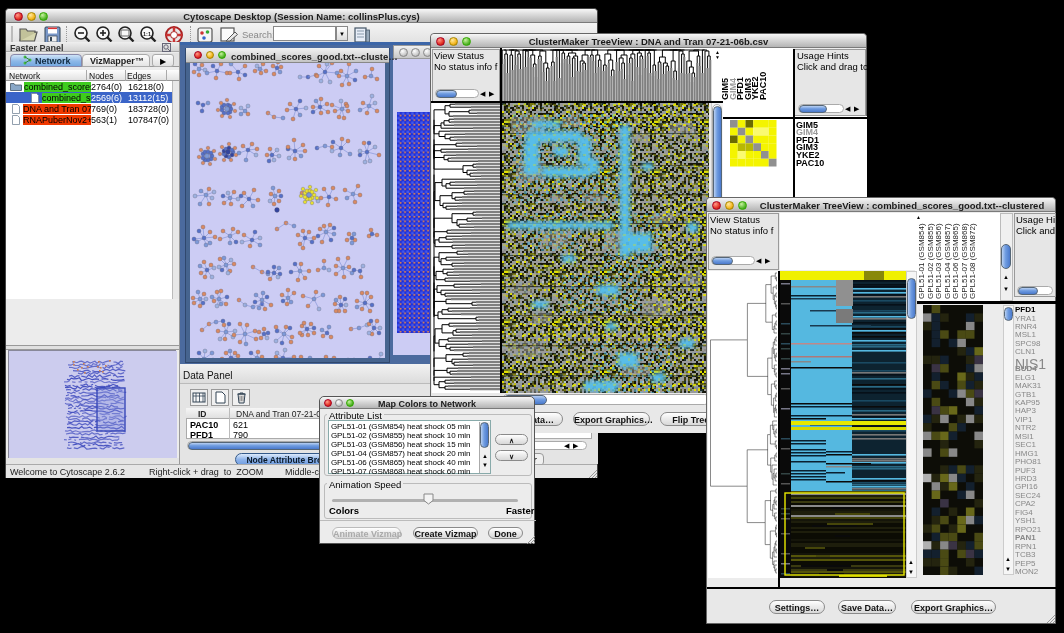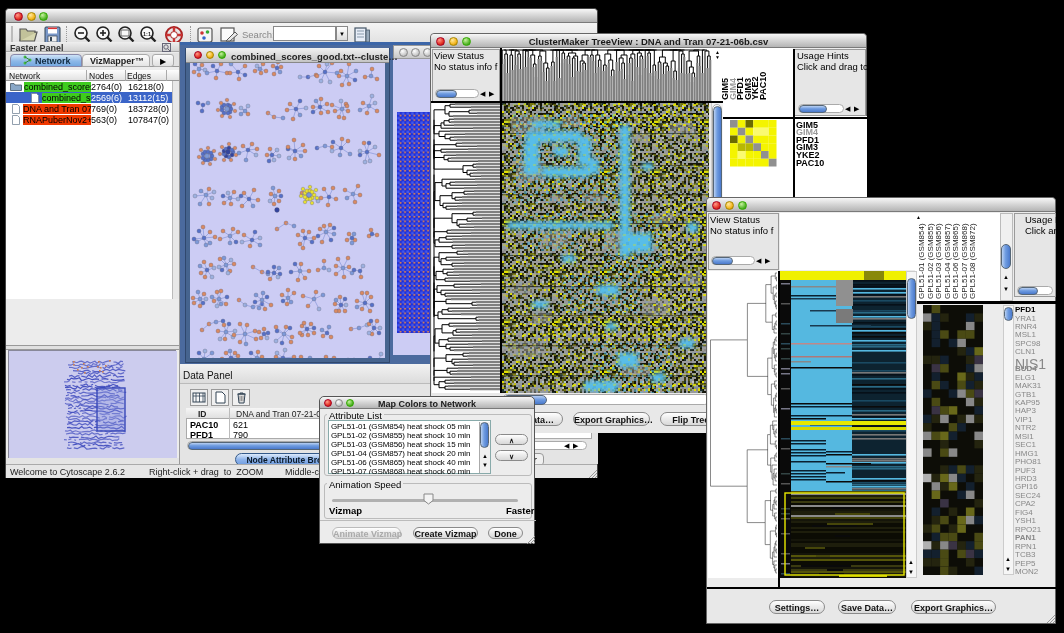--- a/index.html
+++ b/index.html
@@ -24,20 +24,21 @@
 .icon{position:absolute;}
 .cell{position:absolute;overflow:hidden;white-space:nowrap;}
 .arrow{position:absolute;color:#000;line-height:1;}
 </style></head><body>
 <div id="scene">
     <div class="win" style="left:5px;top:8px;width:593px;height:470px;border:1px solid #444;border-radius:4px 4px 0 0;">
       <div class="titlebar" style="height:14px;border-radius:4px 4px 0 0;"></div>
       <div class="tl r" style="left:8px;top:2.5px;"></div>
       <div class="tl y" style="left:21px;top:2.5px;"></div>
       <div class="tl g" style="left:33px;top:2.5px;"></div>
+      <div class="wtitle" style="top:2px;font-size:9.5px;">Cytoscape Desktop (Session Name: collinsPlus.cys)</div>
       <div class="abs" style="left:0;top:14px;width:100%;height:27px;background:linear-gradient(#f4f4f4,#dcdcdc);border-bottom:1px solid #9a9a9a;"></div>
       <div class="abs" style="left:5px;top:17px;width:1px;height:20px;border-left:1px solid #bbb;border-right:1px solid #bbb;"></div>
       <svg class="icon" style="left:12px;top:16px;" width="22" height="20" viewBox="0 0 22 20">
 <path d="M2 16L4 7h15l-2.5 9z" fill="#d6d6ae" stroke="#555" stroke-width="1.2"></path>
 <path d="M2 16V4h6l1.5 2H17v2" fill="#c2c29a" stroke="#555" stroke-width="1.2"></path>
       </svg>
       <svg class="icon" style="left:38px;top:16px;" width="18" height="20" viewBox="0 0 18 20">
 <rect x="1" y="2" width="15" height="16" rx="1" fill="#7a98c8" stroke="#345"></rect>
 <rect x="4" y="2.5" width="9" height="6" fill="#fff"></rect>
         <rect x="4" y="2.5" width="9" height="1.6" fill="#d33"></rect>
@@ -133,21 +134,21 @@
       <svg class="icon" style="left:6px;top:94.5px" width="8" height="10" viewBox="0 0 8 10">
         <path d="M0.5 9.5V0.5h5l2 2v7z" fill="#fff" stroke="#789" stroke-width="0.8"></path>
       </svg>
       <div class="cell" style="left:17px;top:95px;width:68px;font-size:9px;background:#f03800;color:#000;">DNA and Tran 07</div>
       <div class="abs" style="left:85px;top:95px;font-size:9px;color:#000;">769(0)</div>
       <div class="abs" style="left:122px;top:95px;font-size:9px;color:#000;">183728(0)</div>
       <svg class="icon" style="left:6px;top:105.5px" width="8" height="10" viewBox="0 0 8 10">
         <path d="M0.5 9.5V0.5h5l2 2v7z" fill="#fff" stroke="#789" stroke-width="0.8"></path>
       </svg>
       <div class="cell" style="left:17px;top:106px;width:68px;font-size:9px;background:#f03800;color:#000;">RNAPuberNov2+</div>
-      <div class="abs" style="left:85px;top:106px;font-size:9px;color:#000;">563(0)</div>
+      <div class="abs" style="left:85px;top:106px;font-size:9px;color:#000;">563(1)</div>
       <div class="abs" style="left:122px;top:106px;font-size:9px;color:#000;">107847(0)</div>
       <div class="abs" style="left:166px;top:72px;width:7px;height:218px;background:#e8e8e8;border-left:1px solid #bbb;"></div>
       <div class="abs" style="left:0;top:336px;width:173px;height:5px;background:#e0e0e0;border-top:1px solid #999;border-bottom:1px solid #999;"></div>
       <div class="abs" style="left:2px;top:341px;width:168px;height:108px;border:1px solid #889;"><svg width="168" height="108" viewBox="0 0 168 108" xmlns="http://www.w3.org/2000/svg" style="">
           <rect width="168" height="108" fill="#ccccee"></rect>
           <path d="M63 11.0L64.7 10.7L67.9 11.7L70.7 10.4L72.7 10.2L76.0 11.9L78.1 10.5L81.2 12.0L83.2 11.3L85.9 10.1L87.9 12.2L90.6 10.4L93.5 12.1L96.2 10.8L98.8 10.1L102.0 9.7M104.5 11.0L106.8 11.1L109.2 12.4L111.7 10.2L114.0 10.6" stroke="#3c48bc" stroke-width="1.2" fill="none" opacity="0.71"></path>
           <path d="M59 13.9L61.9 14.2L64.3 13.0L66.2 14.4L69.7 14.5L71.5 13.3L74.7 13.6L77.7 14.8L79.8 13.7L82.3 15.2L84.1 12.6L87.3 13.5L89.3 15.2L91.5 12.6M93.2 13.9L96.2 12.9M98.5 13.9L100.7 15.3L103.5 14.6L107.0 13.8L109.6 12.6L111.8 15.0L114.5 12.6" stroke="#3c48bc" stroke-width="1.2" fill="none" opacity="0.68"></path>
           <path d="M60 16.3L63.2 16.5L65.7 17.4L68.9 17.0L70.9 15.5L74.3 17.5L77.3 17.2L80.6 16.4L83.6 15.7L87.1 15.1L90.6 16.8M93.5 16.3L95.5 17.6L97.4 15.4L100.3 17.0L102.4 14.9L104.3 17.4M107.0 16.3L110.2 17.4L113.6 15.5" stroke="#3c48bc" stroke-width="1.2" fill="none" opacity="0.72"></path>
           <path d="M64 19.6L66.2 19.9L69.5 19.9L72.0 20.3L73.8 20.5L75.8 19.7L79.0 19.1L81.7 20.9M83.3 19.6L86.2 20.7L88.8 20.6L90.7 20.7L93.1 20.5L96.3 18.7L98.4 18.6L100.9 19.7L103.9 18.2L106.7 19.6L109.4 18.4L112.7 19.2L116.3 19.9" stroke="#3c48bc" stroke-width="1.2" fill="none" opacity="0.81"></path>
           <path d="M69 22.2L72.3 23.0L74.9 21.2L77.3 22.6L79.3 21.2L81.4 23.3L84.3 21.7L86.2 21.9L88.3 22.6L90.7 20.8M93.6 22.2L96.9 23.0L100.4 21.2L103.1 22.4L106.3 23.5M108.8 22.2L111.8 22.9L115.1 21.6" stroke="#3c48bc" stroke-width="1.2" fill="none" opacity="0.74"></path>
@@ -2071,35 +2072,36 @@
       <div class="abs arrow" style="left:162px;top:56px;font-size:6px;">▲</div>
       <div class="abs arrow" style="left:162px;top:65px;font-size:6px;">▼</div>
       <div class="btn" style="left:175px;top:37px;width:33px;height:11px;font-size:7px;line-height:11px;">∧</div>
       <div class="btn" style="left:175px;top:53px;width:33px;height:11px;font-size:7px;line-height:11px;">∨</div>
       <div class="abs" style="left:4px;top:86px;width:208px;height:36px;border:1px solid #bbb;border-radius:3px;"></div>
       <div class="abs" style="left:7px;top:82px;font-size:9.5px;color:#000;background:#ececec;padding:0 2px;">Animation Speed</div>
       <div class="abs" style="left:12px;top:102px;width:186px;height:3px;background:#b0b0b0;border-radius:2px;"></div>
       <svg class="icon" style="left:103px;top:96px" width="11" height="12" viewBox="0 0 11 12">
         <path d="M1 1h9v6.5L5.5 11L1 7.5z" fill="#f4f4f4" stroke="#888" stroke-width="1"></path>
       </svg>
-      <div class="abs" style="left:9px;top:108px;font-size:9.5px;font-weight:bold;color:#000;">Vizmap</div>
+      <div class="abs" style="left:9px;top:108px;font-size:9.5px;font-weight:bold;color:#000;">Colors</div>
       <div class="abs" style="left:186px;top:108px;font-size:9.5px;font-weight:bold;color:#000;">Faster</div>
       <div class="abs" style="left:0;top:123px;width:216px;height:1px;background:#bbb;"></div>
       <div class="btn" style="left:12px;top:130px;width:69px;height:12px;font-size:9px;line-height:12px;color:#aaa;border-color:#bbb;">Animate Vizmap</div>
       <div class="btn" style="left:93px;top:130px;width:65px;height:12px;font-size:9px;line-height:12px;">Create Vizmap</div>
       <div class="btn" style="left:168px;top:130px;width:35px;height:12px;font-size:9px;line-height:12px;">Done</div>
       <svg class="icon" style="left:207px;top:139px" width="8" height="8" viewBox="0 0 8 8">
         <path d="M8 0L0 8M8 3L3 8M8 6L6 8" stroke="#999" stroke-width="1"></path>
       </svg>
     </div>
     <div class="win" style="left:706px;top:197px;width:350px;height:427px;border:1px solid #666;border-radius:4px 4px 0 0;z-index:6;">
       <div class="titlebar" style="height:14px;border-radius:4px 4px 0 0;"></div>
       <div class="tl r" style="left:5px;top:2.5px;"></div>
       <div class="tl y" style="left:18px;top:2.5px;"></div>
       <div class="tl g" style="left:31px;top:2.5px;"></div>
+      <div class="wtitle" style="top:2px;left:42px;width:calc(100% - 42px);font-size:9.5px;">ClusterMaker TreeView : combined_scores_good.txt--clustered</div>
       <div class="panel" style="left:1px;top:15px;width:71px;height:57px;"></div>
       <div class="ptext" style="left:3px;top:17px;">View Status<br>No status info f</div>
       <div class="minisb" style="left:4px;top:58px;width:44px;height:9px;"></div>
       <div class="pill" style="left:5px;top:58.5px;width:21px;height:8px;"></div>
       <div class="abs arrow" style="left:49px;top:59px;font-size:7px;">◀</div>
       <div class="abs arrow" style="left:58px;top:59px;font-size:7px;">▶</div>
       <div class="abs" style="left:73px;top:15px;width:135px;height:57px;background:#fff;"></div>
       <div class="abs" style="left:208px;top:15px;width:85px;height:88px;background:#fff;"></div>
       <div class="abs arrow" style="left:209px;top:17px;font-size:5px;">▲</div>
       <div class="vlbl" style="left:219.0px;top:93px;font-size:8px;color:#222;font-weight:normal;">GPL51-01 (GSM854)</div>
@@ -2107,21 +2109,21 @@
       <div class="vlbl" style="left:236.0px;top:93px;font-size:8px;color:#222;font-weight:normal;">GPL51-03 (GSM856)</div>
       <div class="vlbl" style="left:244.5px;top:93px;font-size:8px;color:#222;font-weight:normal;">GPL51-04 (GSM857)</div>
       <div class="vlbl" style="left:253.0px;top:93px;font-size:8px;color:#222;font-weight:normal;">GPL51-06 (GSM865)</div>
       <div class="vlbl" style="left:261.5px;top:93px;font-size:8px;color:#222;font-weight:normal;">GPL51-07 (GSM868)</div>
       <div class="vlbl" style="left:270.0px;top:93px;font-size:8px;color:#222;font-weight:normal;">GPL51-08 (GSM872)</div>
       <div class="abs" style="left:293px;top:15px;width:13px;height:88px;background:#f0f0f0;border:1px solid #bbb;"></div>
       <div class="pillv" style="left:294px;top:46px;width:10px;height:25px;"></div>
       <div class="abs arrow" style="left:296px;top:76px;font-size:6px;">▲</div>
       <div class="abs arrow" style="left:296px;top:88px;font-size:6px;">▼</div>
       <div class="panel" style="left:307px;top:15px;width:42px;height:84px;"></div>
-      <div class="ptext" style="left:318px;top:17px;">Usage Hi<br>Click and</div>
+      <div class="ptext" style="left:309px;top:17px;">Usage Hi<br>Click and</div>
       <div class="minisb" style="left:310px;top:88px;width:36px;height:9px;"></div>
       <div class="pill" style="left:311px;top:88.5px;width:20px;height:8px;"></div>
       <div class="blk" style="left:208px;top:103px;width:141px;height:3px;"></div>
       <div class="abs" style="left:1px;top:73px;width:70px;height:307px;"><svg width="70" height="307" viewBox="0 0 70 307" xmlns="http://www.w3.org/2000/svg" style="">
           <rect width="70" height="307" fill="#fff"></rect>
           <path d="M68.5 6.0H69M68.5 10.0H69M68.5 6.0V10.0M67.3 2.0H69M67.3 8.0H68M67.3 2.0V8.0M68.3 14.0H69M68.3 18.0H69M68.3 14.0V18.0M67.9 22.0H69M67.9 26.0H69M67.9 22.0V26.0M68.3 34.0H69M68.3 38.0H69M68.3 34.0V38.0M67.6 30.0H69M67.6 36.0H68M67.6 30.0V36.0M66.4 24.0H68M66.4 33.0H68M66.4 24.0V33.0M65.2 16.0H68M65.2 28.5H66M65.2 16.0V28.5M63.1 5.0H67M63.1 22.2H65M63.1 5.0V22.2M67.8 42.0H69M67.8 46.0H69M67.8 42.0V46.0M68.0 50.0H69M68.0 54.0H69M68.0 50.0V54.0M66.9 52.0H68M66.9 58.0H69M66.9 52.0V58.0M66.0 55.0H67M66.0 62.0H69M66.0 55.0V62.0M64.3 44.0H68M64.3 58.5H66M64.3 44.0V58.5M57.8 13.6H63M57.8 51.2H64M57.8 13.6V51.2M67.9 66.0H69M67.9 70.0H69M67.9 66.0V70.0M66.7 68.0H68M66.7 74.0H69M66.7 68.0V74.0M68.3 82.0H69M68.3 86.0H69M68.3 82.0V86.0M67.4 84.0H68M67.4 90.0H69M67.4 84.0V90.0M66.4 78.0H69M66.4 87.0H67M66.4 78.0V87.0M65.3 71.0H67M65.3 82.5H66M65.3 71.0V82.5M68.1 102.0H69M68.1 106.0H69M68.1 102.0V106.0M66.9 98.0H69M66.9 104.0H68M66.9 98.0V104.0M66.3 94.0H69M66.3 101.0H67M66.3 94.0V101.0M64.1 76.8H65M64.1 97.5H66M64.1 76.8V97.5M67.9 114.0H69M67.9 118.0H69M67.9 114.0V118.0M66.7 110.0H69M66.7 116.0H68M66.7 110.0V116.0M68.3 122.0H69M68.3 126.0H69M68.3 122.0V126.0M67.4 124.0H68M67.4 130.0H69M67.4 124.0V130.0M68.3 138.0H69M68.3 142.0H69M68.3 138.0V142.0M67.6 134.0H69M67.6 140.0H68M67.6 134.0V140.0M66.4 137.0H68M66.4 146.0H69M66.4 137.0V146.0M65.6 127.0H67M65.6 141.5H66M65.6 127.0V141.5M63.4 113.0H67M63.4 134.2H66M63.4 113.0V134.2M59.7 87.1H64M59.7 123.6H63M59.7 87.1V123.6M39.4 32.4H58M39.4 105.4H60M39.4 32.4V105.4M68.2 158.0H69M68.2 162.0H69M68.2 158.0V162.0M67.0 160.0H68M67.0 166.0H69M67.0 160.0V166.0M65.8 154.0H69M65.8 163.0H67M65.8 154.0V163.0M64.7 150.0H69M64.7 158.5H66M64.7 150.0V158.5M68.5 174.0H69M68.5 178.0H69M68.5 174.0V178.0M67.3 170.0H69M67.3 176.0H68M67.3 170.0V176.0M62.4 154.2H65M62.4 173.0H67M62.4 154.2V173.0M68.1 182.0H69M68.1 186.0H69M68.1 182.0V186.0M66.8 184.0H68M66.8 190.0H69M66.8 184.0V190.0M68.0 202.0H69M68.0 206.0H69M68.0 202.0V206.0M67.2 204.0H68M67.2 210.0H69M67.2 204.0V210.0M66.1 198.0H69M66.1 207.0H67M66.1 198.0V207.0M65.1 202.5H66M65.1 214.0H69M65.1 202.5V214.0M64.0 194.0H69M64.0 208.2H65M64.0 194.0V208.2M62.7 187.0H67M62.7 201.1H64M62.7 187.0V201.1M59.6 163.6H62M59.6 194.1H63M59.6 163.6V194.1M67.9 218.0H69M67.9 222.0H69M67.9 218.0V222.0M68.0 230.0H69M68.0 234.0H69M68.0 230.0V234.0M66.9 226.0H69M66.9 232.0H68M66.9 226.0V232.0M66.0 229.0H67M66.0 238.0H69M66.0 229.0V238.0M67.8 246.0H69M67.8 250.0H69M67.8 246.0V250.0M66.7 242.0H69M66.7 248.0H68M66.7 242.0V248.0M64.7 233.5H66M64.7 245.0H67M64.7 233.5V245.0M62.5 220.0H68M62.5 239.2H65M62.5 220.0V239.2M68.2 254.0H69M68.2 258.0H69M68.2 254.0V258.0M68.5 262.0H69M68.5 266.0H69M68.5 262.0V266.0M67.5 256.0H68M67.5 264.0H68M67.5 256.0V264.0M67.8 270.0H69M67.8 274.0H69M67.8 270.0V274.0M68.2 278.0H69M68.2 282.0H69M68.2 278.0V282.0M67.0 272.0H68M67.0 280.0H68M67.0 272.0V280.0M66.0 276.0H67M66.0 286.0H69M66.0 276.0V286.0M67.8 298.0H69M67.8 302.0H69M67.8 298.0V302.0M66.8 294.0H69M66.8 300.0H68M66.8 294.0V300.0M65.9 290.0H69M65.9 297.0H67M65.9 290.0V297.0M64.6 281.0H66M64.6 293.5H66M64.6 281.0V293.5M62.3 260.0H67M62.3 287.2H65M62.3 260.0V287.2M57.2 229.6H63M57.2 273.6H62M57.2 229.6V273.6M39.2 178.8H60M39.2 251.6H57M39.2 178.8V251.6M2.5 68.9H39M2.5 215.2H39M2.5 68.9V215.2" stroke="#3a3a3a" stroke-width="0.6" fill="none"></path>
         </svg></div>
       <div class="blk" style="left:71px;top:73px;width:2px;height:316px;"></div>
       <div class="abs" style="left:73px;top:73px;width:126px;height:307px;"><svg width="126" height="307" viewBox="0 0 126 307" xmlns="http://www.w3.org/2000/svg" style="">
           <rect width="126" height="307" fill="#0c0c06"></rect>

